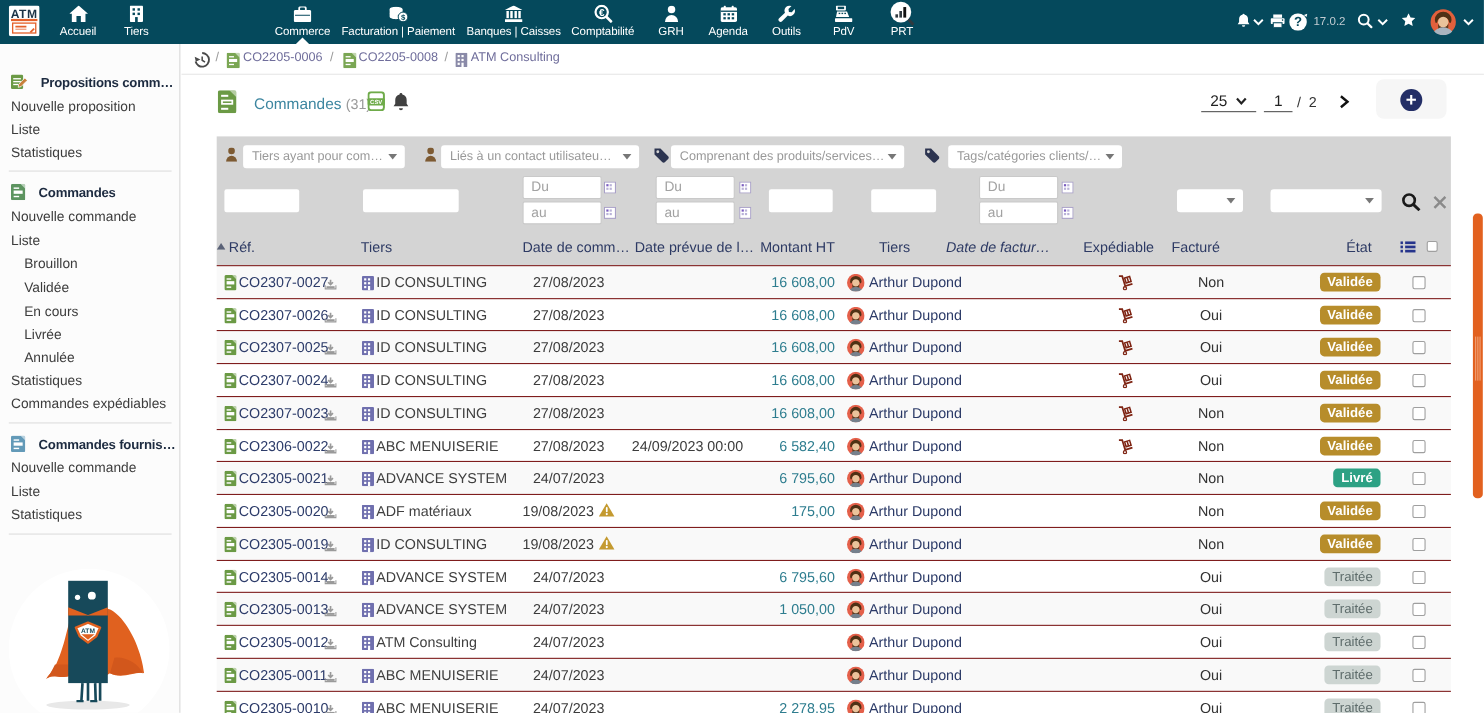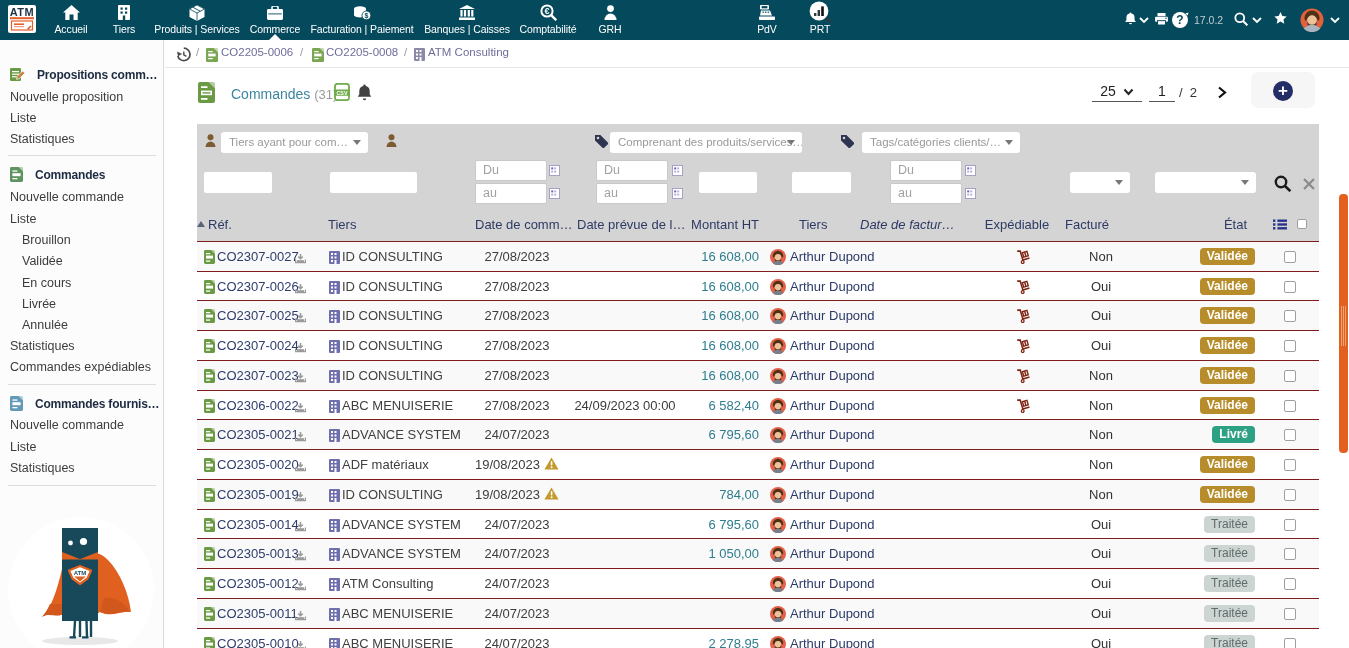--- a/index.html
+++ b/index.html
@@ -69,31 +69,20 @@
           <rect x="0" y="0" width="12" height="15" rx="1" fill="#fff"></rect>
           <rect x="2.5" y="2.5" width="2.2" height="2.2" fill="#07495c"></rect>
           <rect x="7" y="2.5" width="2.2" height="2.2" fill="#07495c"></rect>
           <rect x="2.5" y="6.5" width="2.2" height="2.2" fill="#07495c"></rect>
           <rect x="7" y="6.5" width="2.2" height="2.2" fill="#07495c"></rect>
           <rect x="4.8" y="10.5" width="2.4" height="4.5" fill="#07495c"></rect>
         </svg>
       </span>
       <span class="lb">Tiers</span>
     </div>
-    <div class="mi" style="left:127px;width:140px">
-      <span class="ic">
-        <svg width="16" height="16" viewBox="0 0 16 16" style="">
-          <path d="M8 0 L15.5 4 v8 L8 16 L0.5 12 V4 Z" fill="#fff"></path>
-          <path d="M8 0 L15.5 4 L8 8 L0.5 4Z" fill="#fff" stroke="#07495c" stroke-width="0.8"></path>
-          <path d="M8 8 v8" stroke="#07495c" stroke-width="0.8"></path>
-          <path d="M3.7 2.2 l7.6 4" stroke="#07495c" stroke-width="0.9"></path>
-        </svg>
-      </span>
-      <span class="lb">Produits | Services</span>
-    </div>
     <div class="mi" style="left:292px;width:140px">
       <span class="ic">
         <svg width="17" height="14" viewBox="0 0 17 14" style="">
           <ellipse cx="6" cy="2.6" rx="6" ry="2.4" fill="#fff"></ellipse>
           <path d="M0 2.8 v3 c0 1.3 2.7 2.4 6 2.4 s6 -1.1 6 -2.4 v-3" fill="#fff"></path>
           <path d="M0 6 v3 c0 1.3 2.7 2.4 6 2.4 s6 -1.1 6 -2.4" fill="#fff"></path>
           <circle cx="12.4" cy="9.4" r="4.4" fill="#fff" stroke="#07495c" stroke-width="0.9"></circle>
           <text x="12.4" y="12" font-size="7" font-weight="bold" fill="#07495c" text-anchor="middle" font-family="Liberation Sans">$</text>
         </svg>
       </span>
@@ -133,20 +122,47 @@
       <span class="lb">Comptabilité</span>
     </div>
     <div class="mi" style="left:540px;width:140px">
       <span class="ic">
         <svg width="13" height="15" viewBox="0 0 13 15" style="">
           <circle cx="6.5" cy="3.6" r="3.4" fill="#fff"></circle>
           <path d="M0.5 15 a6 6.4 0 0 1 12 0z" fill="#fff"></path>
         </svg>
       </span>
       <span class="lb">GRH</span>
+    </div>
+    <div class="mi" style="left:592px;width:140px">
+      <span class="ic">
+        <svg width="15" height="15" viewBox="0 0 15 15" style="">
+          <rect x="0" y="1.6" width="15" height="13.4" rx="1.6" fill="#fff"></rect>
+          <rect x="3" y="0" width="1.8" height="3.4" rx="0.9" fill="#fff"></rect>
+          <rect x="10.2" y="0" width="1.8" height="3.4" rx="0.9" fill="#fff"></rect>
+          <rect x="0" y="4.6" width="15" height="1.2" fill="#07495c"></rect>
+          <g fill="#07495c">
+            <rect x="2.6" y="7" width="2.2" height="2"></rect>
+            <rect x="6.4" y="7" width="2.2" height="2"></rect>
+            <rect x="10.2" y="7" width="2.2" height="2"></rect>
+            <rect x="2.6" y="10.6" width="2.2" height="2"></rect>
+            <rect x="6.4" y="10.6" width="2.2" height="2"></rect>
+            <rect x="10.2" y="10.6" width="2.2" height="2"></rect>
+          </g>
+        </svg>
+      </span>
+      <span class="lb">Agenda</span>
+    </div>
+    <div class="mi" style="left:645px;width:140px">
+      <span class="ic">
+        <svg width="16" height="16" viewBox="0 0 16 16" style="">
+          <path d="M15.3 3.2 a4.6 4.6 0 0 1 -6.1 6 L4 14.4 a1.9 1.9 0 0 1 -2.7 -2.7 L6.6 6.5 a4.6 4.6 0 0 1 6 -6.1 L9.8 3.2 l0.4 2.6 2.6 0.4z" fill="#fff"></path>
+        </svg>
+      </span>
+      <span class="lb">Outils</span>
     </div>
     <div class="mi" style="left:697px;width:140px">
       <span class="ic">
         <svg width="16" height="15" viewBox="0 0 16 15" style="">
           <rect x="1" y="0" width="9" height="4.5" rx="0.8" fill="#fff"></rect>
           <rect x="2.6" y="1.1" width="5.8" height="2.2" fill="#07495c"></rect>
           <path d="M2 5.5 h9 l2 5 H1z" fill="#fff"></path>
           <rect x="0" y="11.5" width="16" height="3.5" rx="0.8" fill="#fff"></rect>
           <g fill="#07495c">
             <rect x="3.4" y="6.6" width="1.5" height="1.2"></rect>
@@ -375,27 +391,28 @@
           <path d="M0.5 13 a5 5.4 0 0 1 10 0z" fill="#7d5a32"></path>
         </svg>
       </div>
       <div class="fsel" style="left:24px;top:8px;width:147px">Tiers ayant pour com…<span class="ar"></span></div>
       <div class="abs" style="left:189px;top:10px">
         <svg width="11" height="13" viewBox="0 0 11 13" style="">
           <circle cx="5.5" cy="3.2" r="3" fill="#7d5a32"></circle>
           <path d="M0.5 13 a5 5.4 0 0 1 10 0z" fill="#7d5a32"></path>
         </svg>
       </div>
+      <div class="fsel" style="left:204px;top:8px;width:180px">Liés à un contact utilisateu…<span class="ar"></span></div>
       <div class="abs" style="left:397px;top:10px">
         <svg width="14" height="14" viewBox="0 0 14 14" style="">
           <path d="M1 1 h5.4 L13.6 8.2 a1.6 1.6 0 0 1 0 2.2 L10.4 13.6 a1.6 1.6 0 0 1 -2.2 0 L1 6.4z" fill="#2c3450"></path>
           <circle cx="4" cy="4" r="1.3" fill="#d4d4d4"></circle>
         </svg>
       </div>
-      <div class="fsel" style="left:413px;top:8px;width:192px">Comprenant des produits/services…<span class="ar"></span></div>
+      <div class="fsel" style="left:413px;top:8px;width:212px">Comprenant des produits/services…<span class="ar"></span></div>
       <div class="abs" style="left:643px;top:10px">
         <svg width="14" height="14" viewBox="0 0 14 14" style="">
           <path d="M1 1 h5.4 L13.6 8.2 a1.6 1.6 0 0 1 0 2.2 L10.4 13.6 a1.6 1.6 0 0 1 -2.2 0 L1 6.4z" fill="#2c3450"></path>
           <circle cx="4" cy="4" r="1.3" fill="#d4d4d4"></circle>
         </svg>
       </div>
       <div class="fsel" style="left:665px;top:8px;width:158px">Tags/catégories clients/…<span class="ar"></span></div>
       <div class="finp" style="left:7px;top:48px;width:68px;"></div>
       <div class="finp" style="left:133px;top:48px;width:87px;"></div>
       <div class="finp" style="left:278px;top:36px;width:72px;border:1px solid #c9c9c9;line-height:19px;">Du</div>
@@ -898,20 +915,21 @@
             <rect x="2" y="9" width="2" height="2" fill="#fff"></rect>
             <rect x="5.5" y="9" width="2" height="4" fill="#fff"></rect>
           </svg>
         </div>
         <div class="cell soc" style="left:145px">ADF matériaux</div>
         <div class="cell dt" style="left:240px;width:160px;text-align:center">19/08/2023<span style="display:inline-block;vertical-align:-1px;margin-left:4px"><svg width="15" height="13" viewBox="0 0 15 13" style="">
               <path d="M7.5 0.5 L14.6 12.5 H0.4 Z" fill="#c49a30"></path>
               <rect x="6.8" y="4" width="1.6" height="4.6" rx="0.8" fill="#fff"></rect>
               <circle cx="7.6" cy="10.3" r="1" fill="#fff"></circle>
             </svg></span></div>
+        <div class="cell amt" style="left:430px;width:132px;text-align:right">175,00</div>
         <div class="cell" style="left:573px;top:7px;height:auto;line-height:normal">
           <svg width="16" height="16" viewBox="0 0 16 16" style="">
             <circle cx="8" cy="8" r="8" fill="#e4604a"></circle>
             <path d="M8 1.8 a5.2 5.2 0 0 1 5.2 5.2 l-0.4 1.6 h-1 a3.9 3.9 0 0 0 -7.6 0 h-1 L2.8 7 A5.2 5.2 0 0 1 8 1.8z" fill="#4f3115"></path>
             <ellipse cx="8" cy="8.3" rx="3.2" ry="3.4" fill="#eac39b"></ellipse>
             <path d="M4.7 8.8 a3.4 3.6 0 0 0 6.6 0 l-0.3 5 a7 7 0 0 1 -6 0z" fill="#5d3c1d"></path>
             <path d="M2.6 14.1 a7.2 7.2 0 0 1 10.8 0 a8 8 0 0 1 -10.8 0z" fill="#75808c"></path>
           </svg>
         </div>
         <div class="cell aut" style="left:593px">Arthur Dupond</div>
@@ -947,21 +965,20 @@
             <rect x="2" y="9" width="2" height="2" fill="#fff"></rect>
             <rect x="5.5" y="9" width="2" height="4" fill="#fff"></rect>
           </svg>
         </div>
         <div class="cell soc" style="left:145px">ID CONSULTING</div>
         <div class="cell dt" style="left:240px;width:160px;text-align:center">19/08/2023<span style="display:inline-block;vertical-align:-1px;margin-left:4px"><svg width="15" height="13" viewBox="0 0 15 13" style="">
               <path d="M7.5 0.5 L14.6 12.5 H0.4 Z" fill="#c49a30"></path>
               <rect x="6.8" y="4" width="1.6" height="4.6" rx="0.8" fill="#fff"></rect>
               <circle cx="7.6" cy="10.3" r="1" fill="#fff"></circle>
             </svg></span></div>
-        <div class="cell amt" style="left:430px;width:132px;text-align:right">784,00</div>
         <div class="cell" style="left:573px;top:7px;height:auto;line-height:normal">
           <svg width="16" height="16" viewBox="0 0 16 16" style="">
             <circle cx="8" cy="8" r="8" fill="#e4604a"></circle>
             <path d="M8 1.8 a5.2 5.2 0 0 1 5.2 5.2 l-0.4 1.6 h-1 a3.9 3.9 0 0 0 -7.6 0 h-1 L2.8 7 A5.2 5.2 0 0 1 8 1.8z" fill="#4f3115"></path>
             <ellipse cx="8" cy="8.3" rx="3.2" ry="3.4" fill="#eac39b"></ellipse>
             <path d="M4.7 8.8 a3.4 3.6 0 0 0 6.6 0 l-0.3 5 a7 7 0 0 1 -6 0z" fill="#5d3c1d"></path>
             <path d="M2.6 14.1 a7.2 7.2 0 0 1 10.8 0 a8 8 0 0 1 -10.8 0z" fill="#75808c"></path>
           </svg>
         </div>
         <div class="cell aut" style="left:593px">Arthur Dupond</div>

